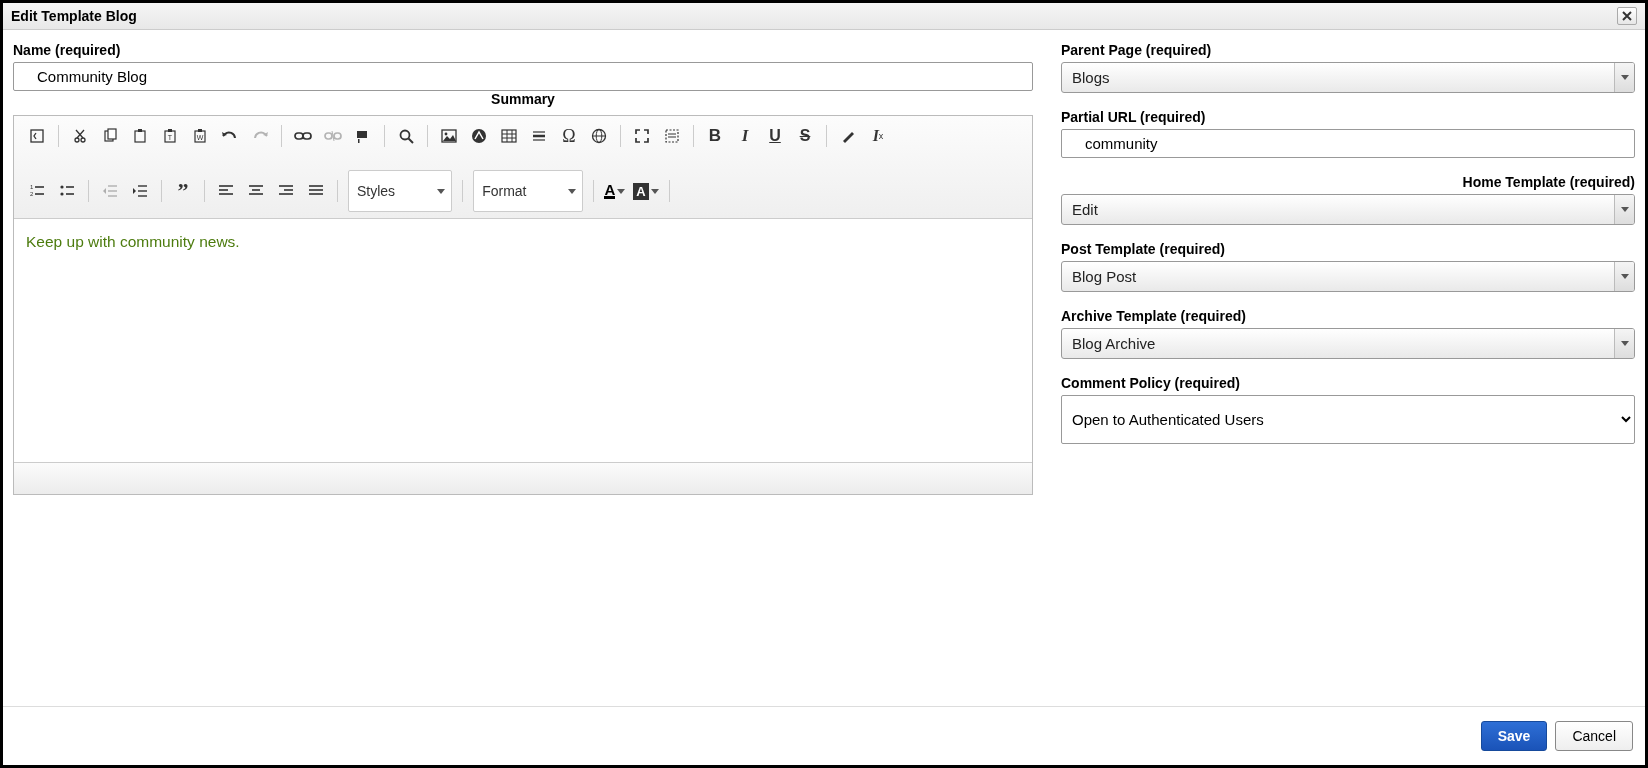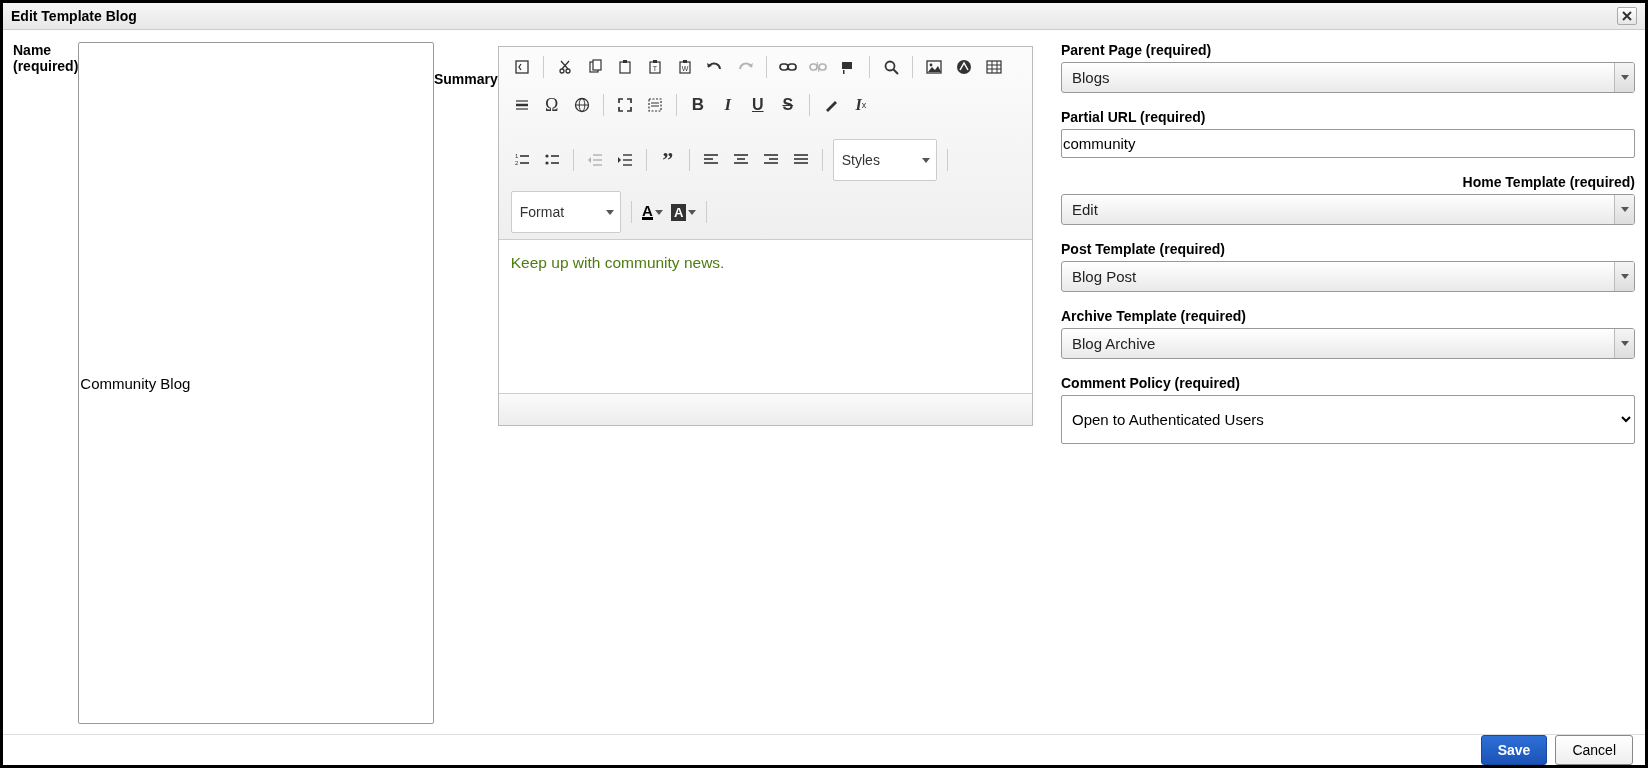--- a/index.html
+++ b/index.html
@@ -1,41 +1,41 @@
 <!DOCTYPE html>
 <html><head>
 <meta charset="utf-8">
 <style>
 * { box-sizing: border-box; margin: 0; padding: 0; }
 body { font-family: Arial, Helvetica, sans-serif; font-size: 13px; color: #000; background: #fff; }
 .dialog { border: 3px solid #000; width: 1648px; height: 768px; display: flex; flex-direction: column; position: relative; }
 .dialog-header { background: linear-gradient(#f5f5f5,#e8e8e8); border-bottom: 1px solid #ccc; padding: 4px 8px; display: flex; align-items: center; justify-content: space-between; font-weight: bold; font-size: 14px; }
 .close-btn { width: 20px; height: 18px; border: 1px solid #aaa; background: linear-gradient(#fff,#e6e6e6); display: flex; align-items: center; justify-content: center; cursor: pointer; border-radius: 2px; font-size: 12px; font-weight: bold; color:#444; }
 .dialog-body { flex: 1; display: flex; padding: 12px 10px 10px 10px; gap: 28px; overflow: hidden; }
-.col-left { flex: 0 0 1020px; display: flex; flex-direction: row; }
+.col-left { flex: 0 0 1020px; display: flex; flex-direction: column; }
 .col-right { flex: 1; display: flex; flex-direction: column; }
 .field-label { font-weight: bold; font-size: 14px; margin-bottom: 4px; margin-top: 6px; }
 .field-label:first-child { margin-top: 0; }
-.text-input { width: 100%; border: 1px solid #999; padding: 5px 1px; font-size: 15px; border-radius: 2px; }
+.text-input { width: 100%; border: 1px solid #999; padding: 5px 23px; font-size: 15px; border-radius: 2px; }
 .combo { width: 100%; display: flex; border: 1px solid #999; border-radius: 3px; overflow: hidden; background: linear-gradient(#fff,#e9e9e9); }
 .combo-text { flex: 1; padding: 6px 10px; font-size: 15px; color: #222; }
 .combo-btn { width: 20px; border-left: 1px solid #bbb; background: linear-gradient(#f5f5f5,#ddd); display: flex; align-items: center; justify-content: center; }
 .tri-down { width: 0; height: 0; border-left: 4px solid transparent; border-right: 4px solid transparent; border-top: 5px solid #555; }
 .native-select { width: 100%; border: 1px solid #999; border-radius: 2px; padding: 14px 6px; font-size: 15px; background: #fff; }
 .editor-wrap { margin-top: 4px; border: 1px solid #bbb; display:flex; flex-direction:column; height: 380px; }
 .toolbar { background: linear-gradient(#fcfcfc,#efefef); border-bottom: 1px solid #ccc; padding: 6px 8px; display: flex; flex-wrap: wrap; align-items: center; row-gap: 10px; }
 .tb-btn { width: 26px; height: 28px; margin: 0 2px; display: flex; align-items: center; justify-content: center; cursor: pointer; color: #333; border-radius: 2px; }
 .tb-btn.disabled { opacity: .35; cursor: default; }
 .tb-sep { width: 1px; height: 22px; background: #ccc; margin: 0 6px; }
 .tb-combo { display:flex; align-items:center; border:1px solid #ccc; border-radius:2px; background:#fff; height:42px; padding:0 6px 0 8px; margin:0 4px; cursor:pointer; gap:42px; font-size:14px; color:#333; }
 .tb-combo .tri-down{ border-top-color:#555;}
 .tb-color { display:flex; align-items:center; gap:2px; margin:0 4px; cursor:pointer;}
 .editor-area { flex:1; background:#fff; padding: 14px 12px; font-size: 15.5px; color:#4d7c0f; overflow:auto; }
 .editor-footer { height: 32px; border-top: 1px solid #ccc; background: linear-gradient(#fbfbfb,#ececec); }
-.dialog-footer { border-top: 1px solid #ddd; padding: 0 12px; display:flex; justify-content:flex-end; gap:8px; }
+.dialog-footer { border-top: 1px solid #ddd; padding: 14px 12px; display:flex; justify-content:flex-end; gap:8px; }
 .btn { border:1px solid #888; border-radius:3px; padding:6px 16px; font-size:14px; cursor:pointer; background:linear-gradient(#fff,#eee); }
 .btn.primary { background: linear-gradient(#2e6fd6,#1a53b8); color:#fff; border-color:#164a9c; font-weight:bold; }
 svg { display:block; }
 .glyph { font-family: Georgia, 'Times New Roman', serif; font-size:18px; }
 .row-break { flex-basis: 100%; height:0; }
 </style>
 </head>
 <body>
 
 <div class="dialog">
@@ -47,21 +47,21 @@
         </svg>
     </div>
   </div>
 
   <div class="dialog-body">
 
     <div class="col-left">
       <div class="field-label">Name (required)</div>
       <input class="text-input" type="text" value="Community Blog" style="">
 
-      <div class="field-label" style="margin-top:29px;">Summary</div>
+      <div class="field-label" style="margin-top:0;text-align:center;">Summary</div>
 
       <div class="editor-wrap">
         <div class="toolbar">
 
           <div class="tb-btn">
               <svg width="16" height="16" viewBox="0 0 16 16">
                 <rect x="2" y="2" width="12" height="12" fill="none" stroke="#333" stroke-width="1.3"></rect>
                 <path d="M7 5 L5 8 L7 11" fill="none" stroke="#333" stroke-width="1.3"></path>
               </svg>
             </div>

